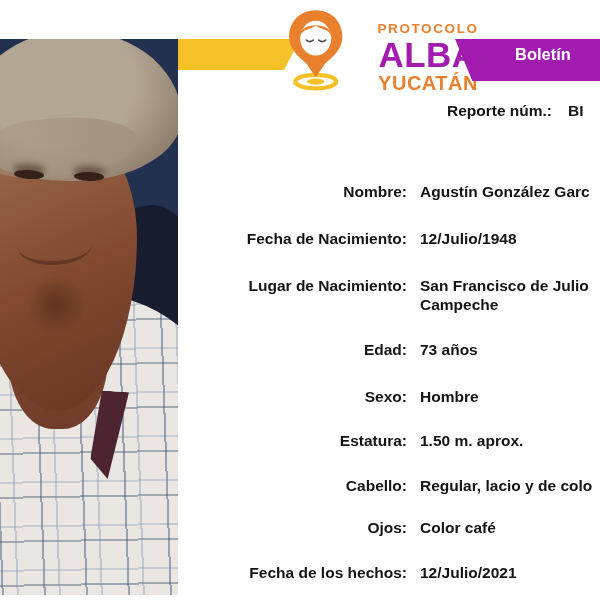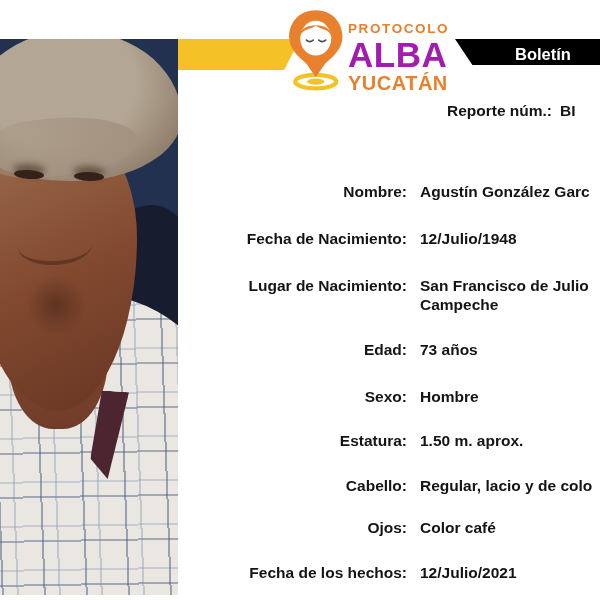--- a/index.html
+++ b/index.html
@@ -69,36 +69,36 @@
     position:absolute;left:26px;top:236px;width:60px;height:60px;
     background:radial-gradient(ellipse, rgba(64,33,22,.5), rgba(64,33,22,0) 70%);
   }
   
   .ribbon-left{
     position:absolute;left:178px;top:39px;width:122px;height:31px;
     background:#f4c227;
     clip-path:polygon(0 0,100% 0,87% 100%,0 100%);
   }
   .pin-wrap{position:absolute;left:286px;top:6px;width:62px;height:88px;}
-  .logo-text{position:absolute;left:348px;top:22px;width:120px;line-height:1;}
+  .logo-text{position:absolute;left:368px;top:22px;width:120px;line-height:1;text-align:center;}
   .logo-line1{font-size:13.5px;font-weight:800;letter-spacing:1.6px;color:#e8802e;}
   .logo-line2{font-size:35px;font-weight:800;letter-spacing:.5px;color:#a21caf;margin-top:1px;}
   .logo-line3{font-size:20px;font-weight:800;letter-spacing:.5px;color:#e8802e;margin-top:1px;}
   .banner{
-    position:absolute;left:455px;top:39px;width:145px;height:26px;
-    background:#000000;
+    position:absolute;left:455px;top:39px;width:145px;height:42px;
+    background:#a21caf;
     clip-path:polygon(0 0,100% 0,100% 100%,12% 100%);
   }
   .banner-label{
     position:absolute;left:60px;top:0;height:31px;line-height:31px;
     color:#ffffff;font-size:16.5px;font-weight:700;
   }
   
   .report-row{
-    position:absolute;left:186px;top:101px;width:414px;display:flex;gap:8px;
+    position:absolute;left:186px;top:101px;width:414px;display:flex;gap:16px;
     font-size:15.5px;font-weight:700;color:#141414;line-height:19px;
   }
   .report-row .rlabel{width:366px;text-align:right;flex:none;}
   .field-row{
     position:absolute;left:186px;width:414px;display:flex;gap:13px;
     font-size:15.5px;font-weight:700;color:#141414;line-height:19px;margin-top:29px;
   }
   .field-row .flabel{width:221px;text-align:right;flex:none;}
   .field-row .fvalue{flex:1;text-align:left;white-space:nowrap;overflow:hidden;}
   .field-row .fvalue div{white-space:nowrap;}

